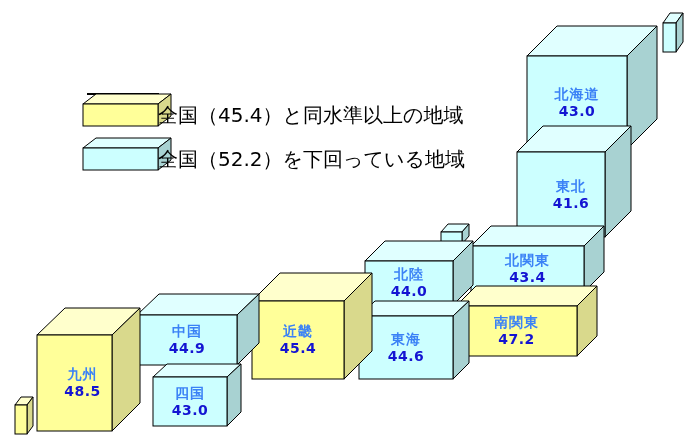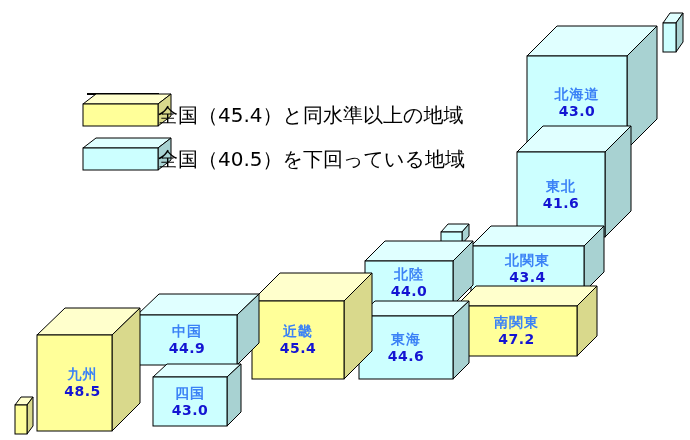--- a/index.html
+++ b/index.html
@@ -111,21 +111,21 @@
     </div>
 
     <div class="legend-row">
       <div class="legend-swatch">
         <svg width="92" height="38" style="position:absolute;left:0;top:0;">
           <polygon points="1,11 14,1 89,1 76,11" fill="#e0ffff" stroke="#000000" stroke-width="1"></polygon>
           <polygon points="76,11 89,1 89,23 76,33" fill="#a8d2d2" stroke="#000000" stroke-width="1"></polygon>
           <rect x="1" y="11" width="75" height="22" fill="#ccffff" stroke="#000000" stroke-width="1"></rect>
         </svg>
       </div>
-      <div class="legend-label" style="top:9px;">全国（40.5）を下回っている地域</div>
+      <div class="legend-label" style="top:9px;">全国（52.2）を下回っている地域</div>
     </div>
 
   </div>
 
   <div class="block" style="left:662px; top:12px;">
     <svg width="28" height="42">
       <polygon points="1,11 8,1 21,1 14,11" fill="#e0ffff" stroke="#000000" stroke-width="1"></polygon>
       <polygon points="14,11 21,1 21,30 14,40" fill="#a8d2d2" stroke="#000000" stroke-width="1"></polygon>
       <rect x="1" y="11" width="13" height="29" fill="#ccffff" stroke="#000000" stroke-width="1"></rect>
     </svg>
@@ -158,21 +158,21 @@
       <div class="region-value">43.0</div>
     </div>
   </div>
 
   <div class="block" style="left:516px; top:125px; width:116px; height:113px;">
     <svg width="116" height="113" style="position:absolute;left:0;top:0;">
       <polygon points="1,27 27,1 115,1 89,27" fill="#e0ffff" stroke="#000000" stroke-width="1"></polygon>
       <polygon points="89,27 115,1 115,86 89,112" fill="#a8d2d2" stroke="#000000" stroke-width="1"></polygon>
       <rect x="1" y="27" width="88" height="85" fill="#ccffff" stroke="#000000" stroke-width="1"></rect>
     </svg>
-    <div class="face-front" style="left:1px; top:27px; width:88px; height:85px; border:none;">
+    <div class="face-front" style="left:11px; top:27px; width:88px; height:85px; border:none;">
       <div class="region-name">東北</div>
       <div class="region-value">41.6</div>
     </div>
   </div>
 
   <div class="block" style="left:470px; top:225px; width:135px; height:68px;">
     <svg width="135" height="68" style="position:absolute;left:0;top:0;">
       <polygon points="1,21 21,1 134,1 114,21" fill="#e0ffff" stroke="#000000" stroke-width="1"></polygon>
       <polygon points="114,21 134,1 134,47 114,67" fill="#a8d2d2" stroke="#000000" stroke-width="1"></polygon>
       <rect x="1" y="21" width="113" height="46" fill="#ccffff" stroke="#000000" stroke-width="1"></rect>

